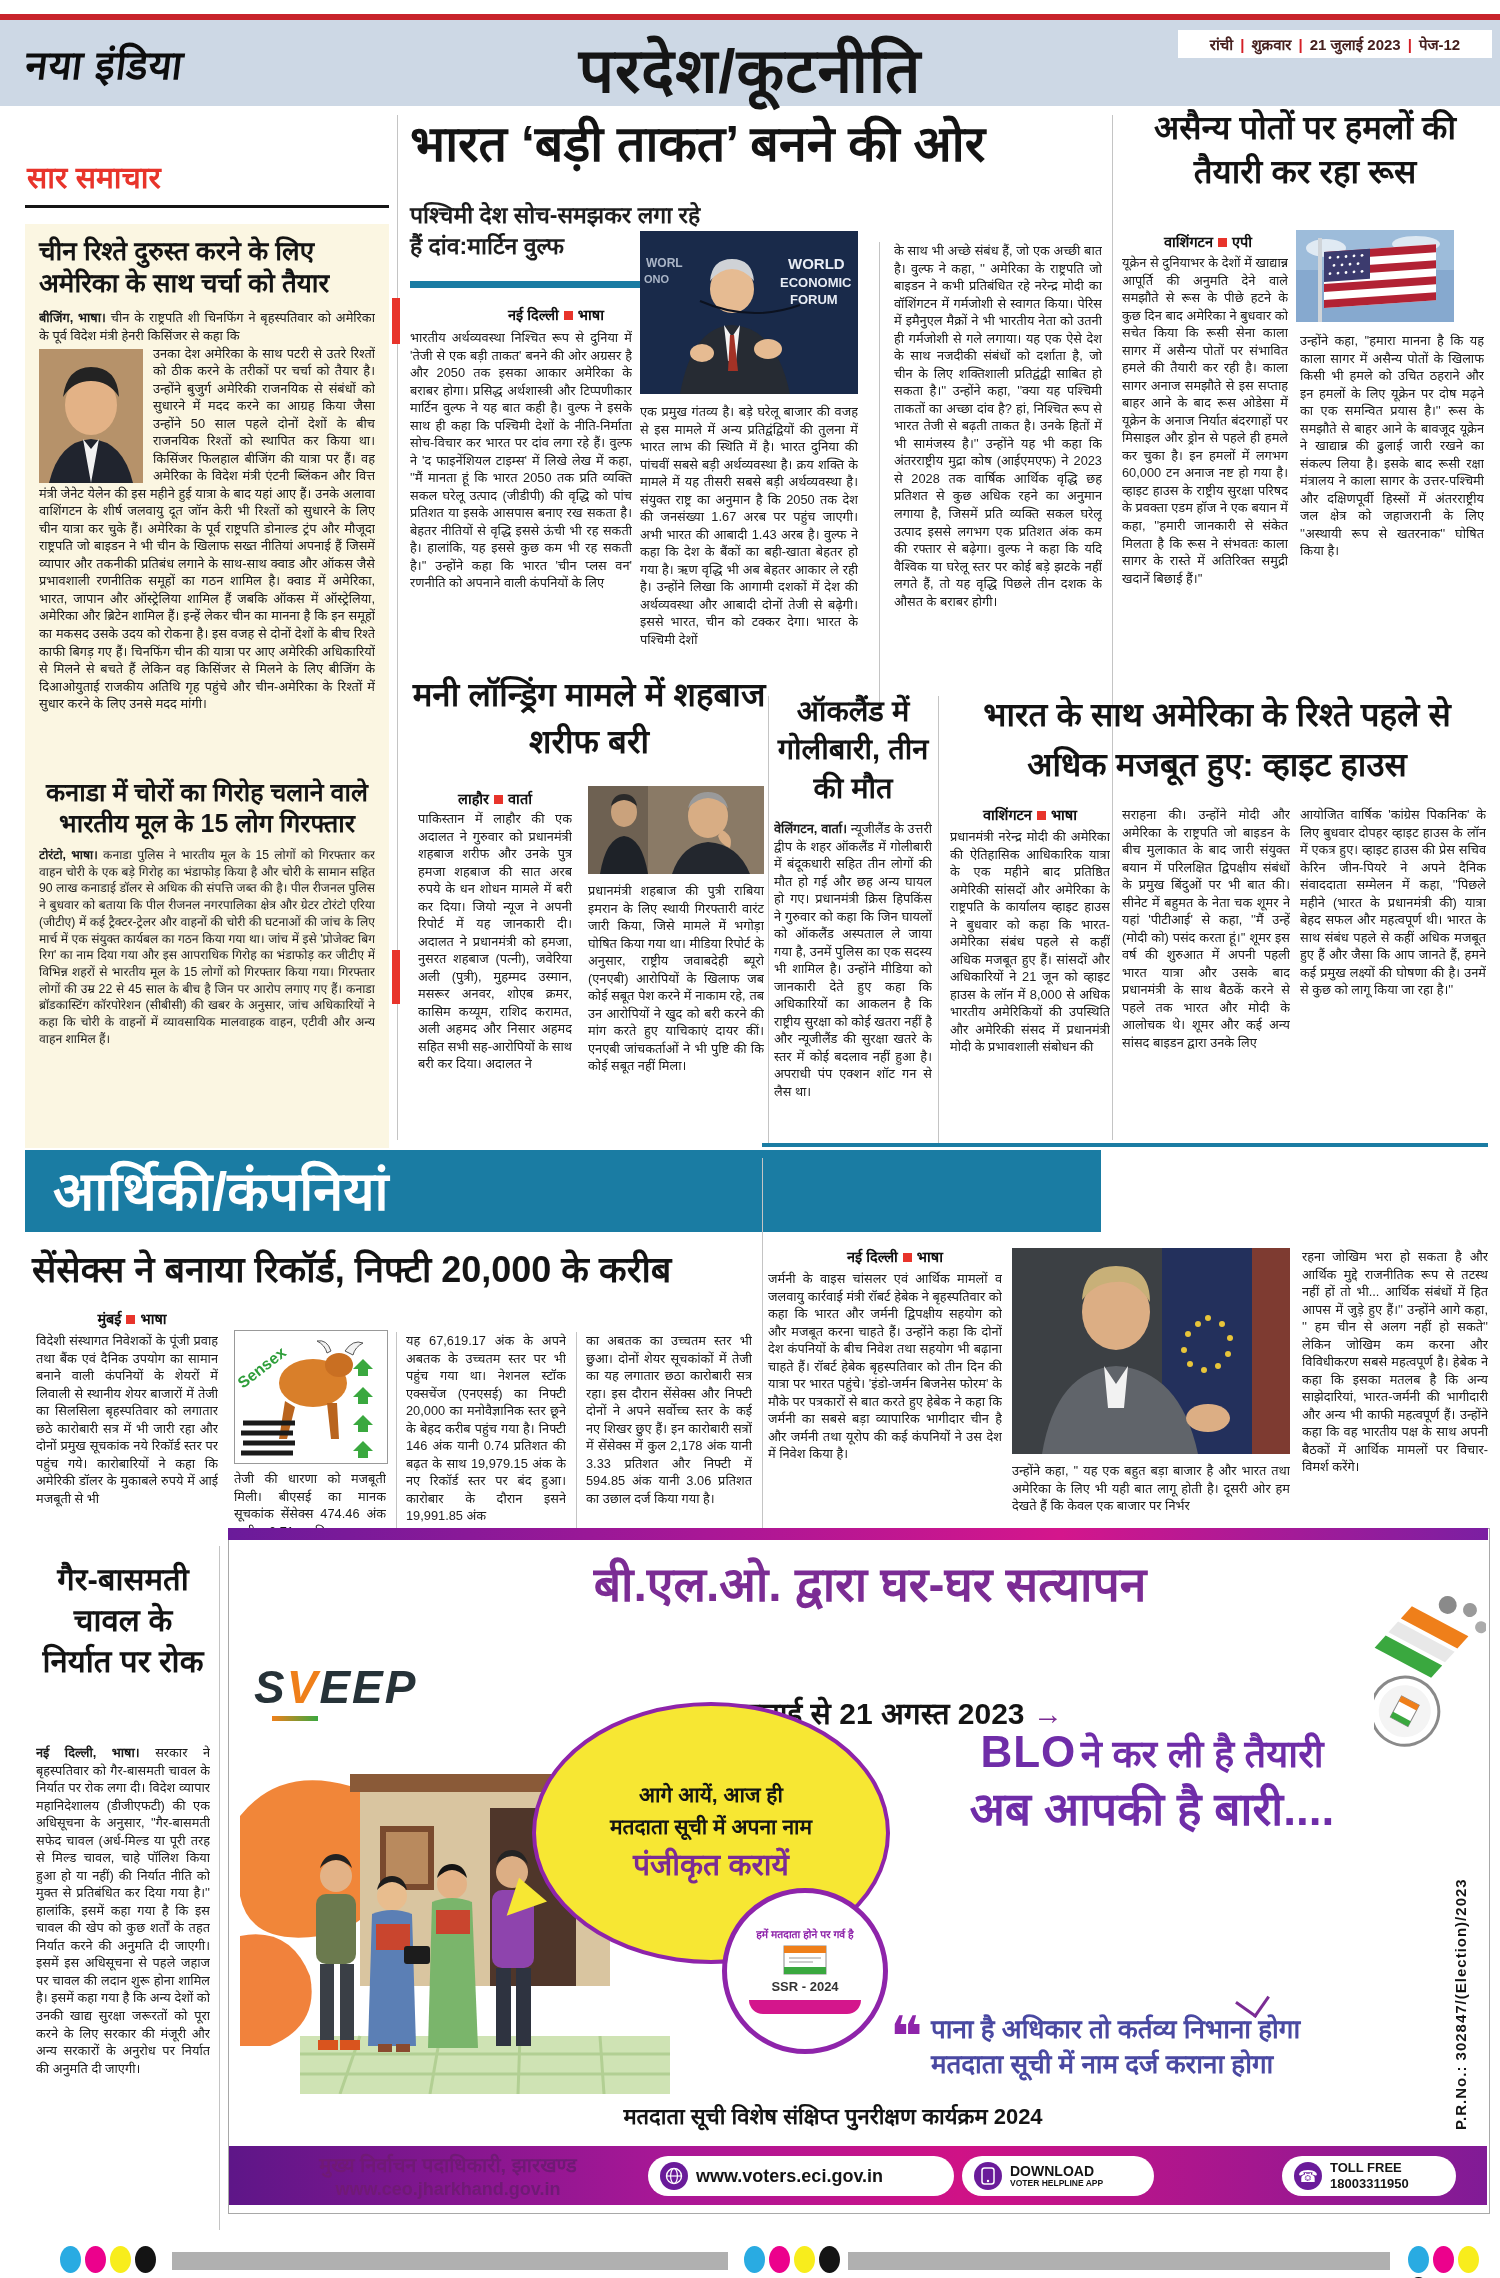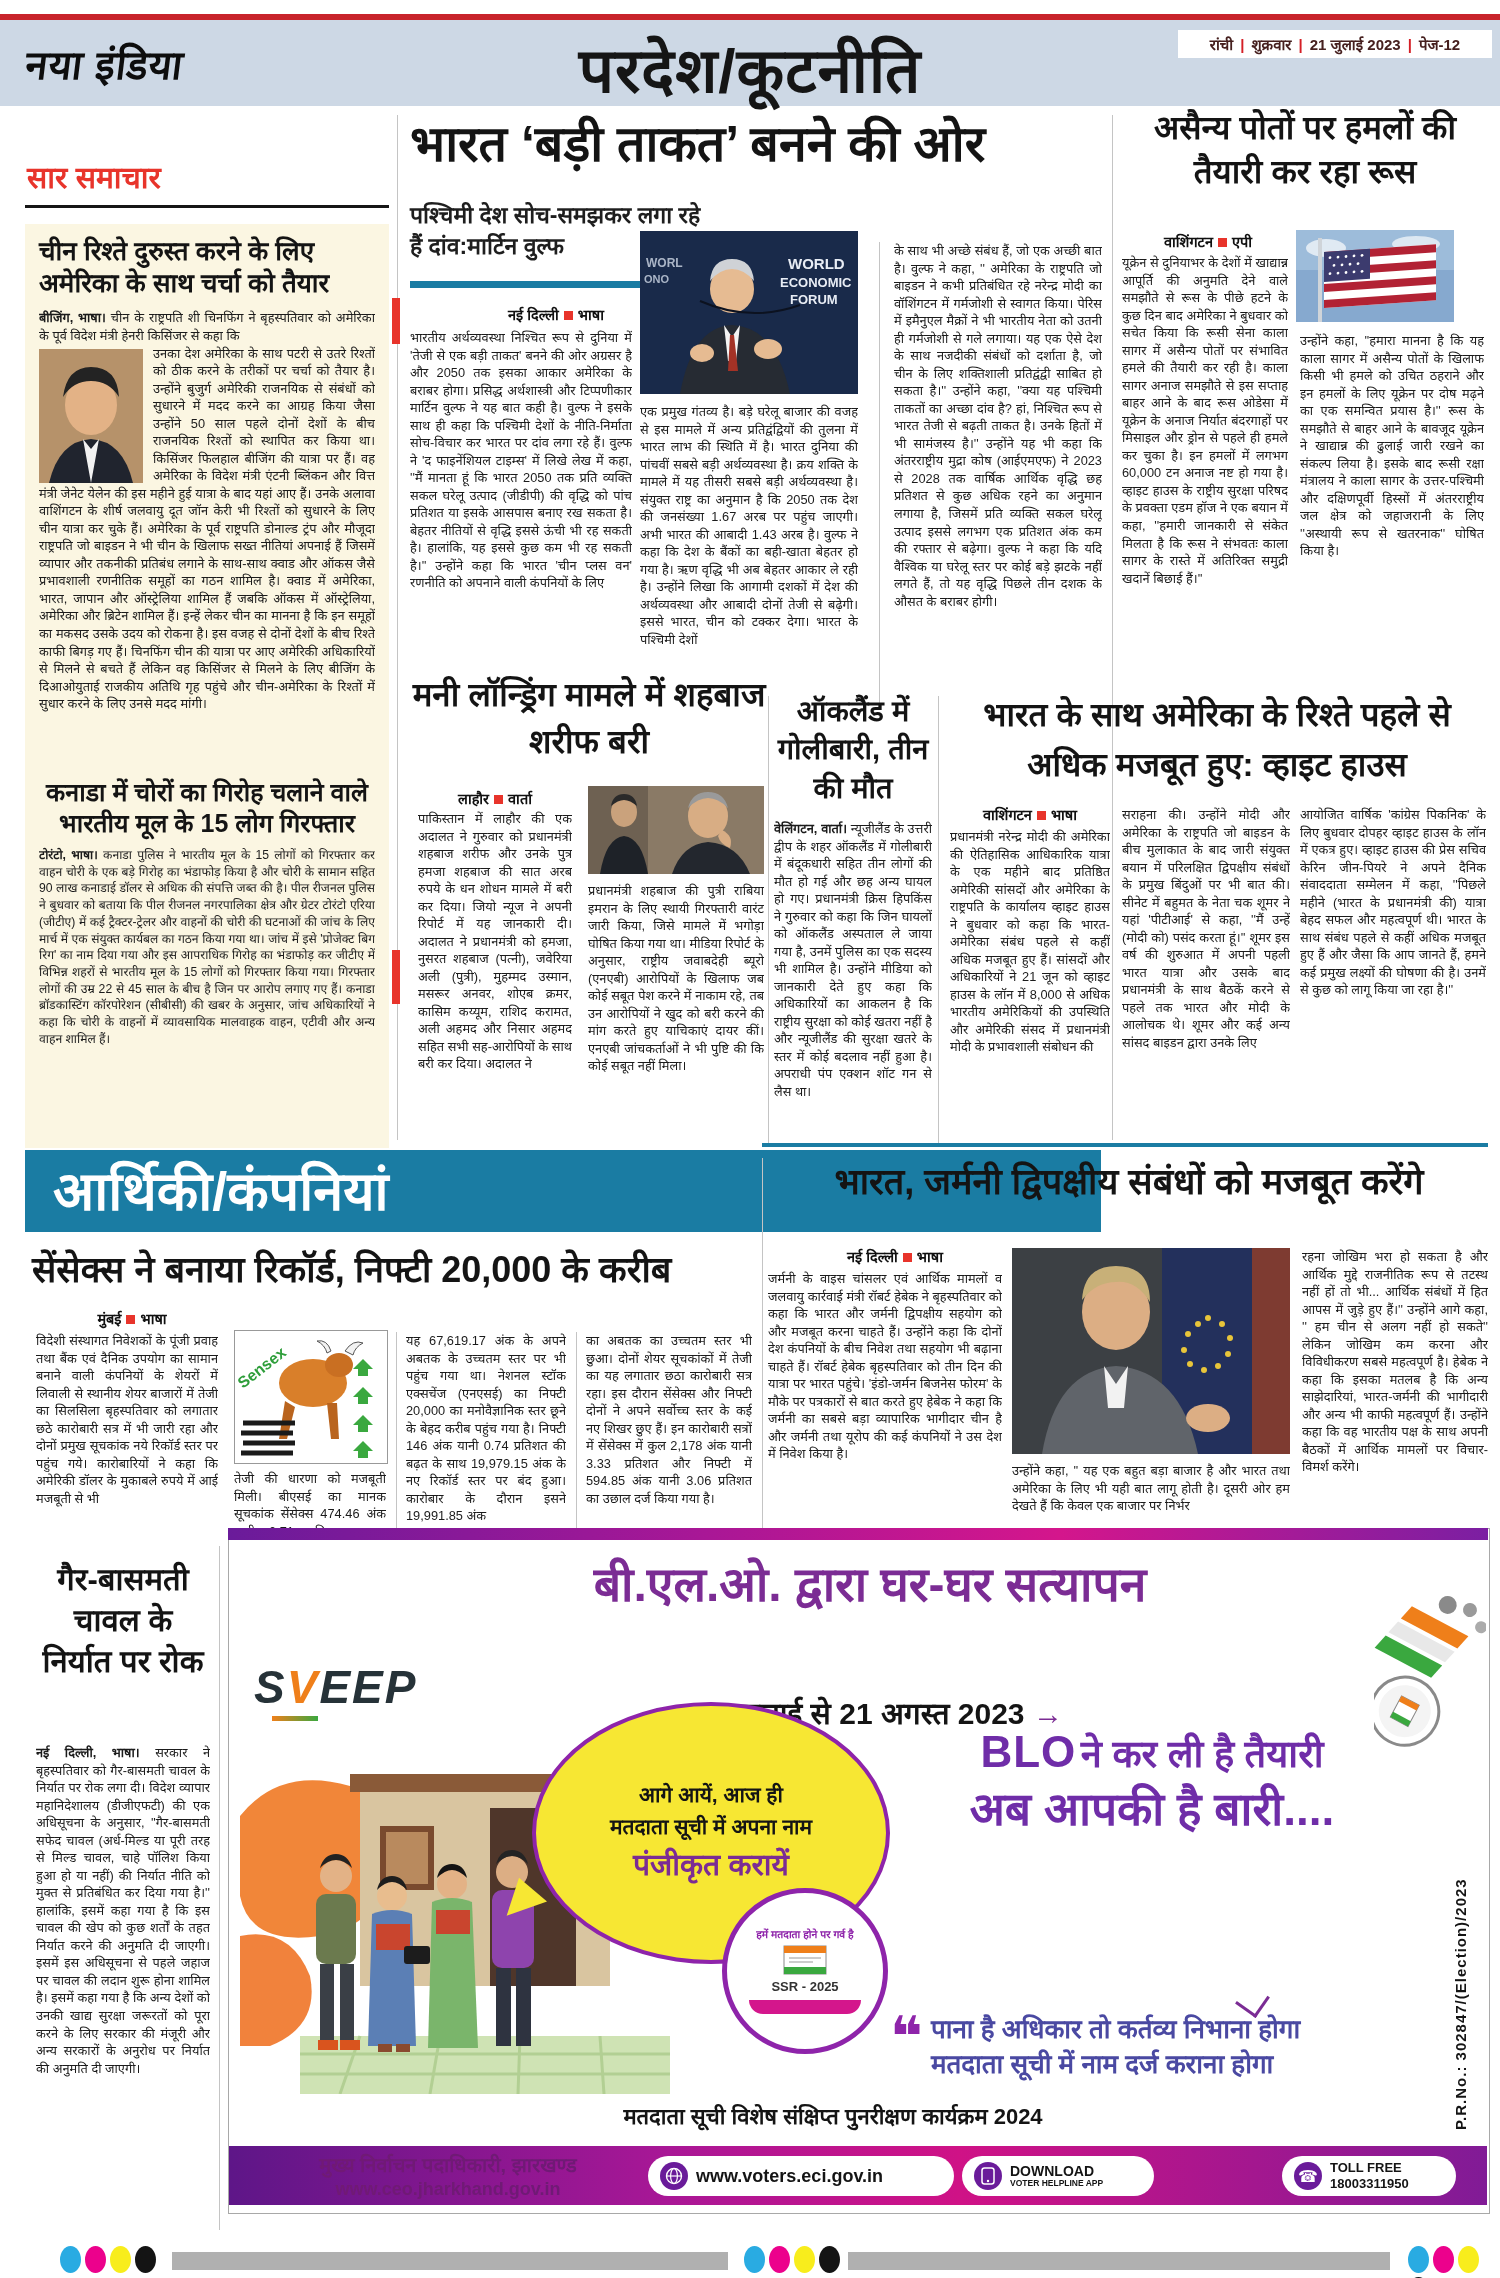--- a/index.html
+++ b/index.html
@@ -269,21 +269,20 @@
       </g>
     </svg>
   </div>
   <div class="abs art-body" style="left:234px;top:1470px;width:152px;height:132px;">तेजी की धारणा को मजबूती मिली। बीएसई का मानक सूचकांक सेंसेक्स 474.46 अंक यानी 0.71 प्रतिशत चढ़कर 67,571.90 अंक के नए सर्वकालिक उच्चस्तर पर बंद हुआ। कारोबार के दौरान</div>
   <div class="abs vrule" style="left:396px;top:1332px;height:270px;"></div>
   <div class="abs art-body" style="left:406px;top:1332px;width:160px;height:270px;">यह 67,619.17 अंक के अपने अबतक के उच्चतम स्तर पर भी पहुंच गया था। नेशनल स्टॉक एक्सचेंज (एनएसई) का निफ्टी 20,000 का मनोवैज्ञानिक स्तर छूने के बेहद करीब पहुंच गया है। निफ्टी 146 अंक यानी 0.74 प्रतिशत की बढ़त के साथ 19,979.15 अंक के नए रिकॉर्ड स्तर पर बंद हुआ। कारोबार के दौरान इसने 19,991.85 अंक</div>
   <div class="abs vrule" style="left:576px;top:1332px;height:270px;"></div>
   <div class="abs art-body" style="left:586px;top:1332px;width:166px;height:270px;">का अबतक का उच्चतम स्तर भी छुआ। दोनों शेयर सूचकांकों में तेजी का यह लगातार छठा कारोबारी सत्र रहा। इस दौरान सेंसेक्स और निफ्टी दोनों ने अपने सर्वोच्च स्तर के कई नए शिखर छुए हैं। इन कारोबारी सत्रों में सेंसेक्स में कुल 2,178 अंक यानी 3.33 प्रतिशत और निफ्टी में 594.85 अंक यानी 3.06 प्रतिशत का उछाल दर्ज किया गया है।</div>
   <div class="abs vrule" style="left:762px;top:1158px;height:444px;"></div>
 
-  <div class="abs hl center" style="left:770px;top:1156px;width:718px;font-size:36px;white-space:nowrap;">भारत, जर्मनी द्विपक्षीय संबंधों को मजबूत करेंगे</div>
   <div class="abs dateline" style="left:788px;top:1246px;width:214px;">
     <span>नई दिल्ली</span><span class="sq"></span><span>भाषा</span>
   </div>
   <div class="abs art-body" style="left:768px;top:1270px;width:234px;height:330px;">जर्मनी के वाइस चांसलर एवं आर्थिक मामलों व जलवायु कार्रवाई मंत्री रॉबर्ट हेबेक ने बृहस्पतिवार को कहा कि भारत और जर्मनी द्विपक्षीय सहयोग को और मजबूत करना चाहते हैं। उन्होंने कहा कि दोनों देश कंपनियों के बीच निवेश तथा सहयोग भी बढ़ाना चाहते हैं। रॉबर्ट हेबेक बृहस्पतिवार को तीन दिन की यात्रा पर भारत पहुंचे। 'इंडो-जर्मन बिजनेस फोरम' के मौके पर पत्रकारों से बात करते हुए हेबेक ने कहा कि जर्मनी का सबसे बड़ा व्यापारिक भागीदार चीन है और जर्मनी तथा यूरोप की कई कंपनियों ने उस देश में निवेश किया है।</div>
   <div class="abs photo" style="left:1012px;top:1248px;width:278px;height:206px;">
     <svg width="278" height="206" viewBox="0 0 278 206">
       <rect width="278" height="206" fill="#3c4044"></rect>
       <rect x="150" y="0" width="90" height="206" fill="#23305c"></rect>
       <g fill="#e8c53a">
           <circle cx="196" cy="70" r="3"></circle>
@@ -419,21 +418,21 @@
 
   <div class="abs badge" style="left:722px;top:1888px;width:166px;height:166px;box-sizing:border-box;">
     <div class="arc">हमें मतदाता होने पर गर्व है</div>
     <svg width="44" height="30" viewBox="0 0 44 30" style="margin-top:4px;">
       <rect x="1" y="1" width="42" height="28" fill="#fff" stroke="#8a8a8a"></rect>
       <rect x="1" y="1" width="42" height="7" fill="#ef7f1a"></rect>
       <rect x="1" y="22" width="42" height="7" fill="#3aa83f"></rect>
       <line x1="6" y1="13" x2="38" y2="13" stroke="#999"></line>
         <line x1="6" y1="17" x2="30" y2="17" stroke="#999"></line>
     </svg>
-    <div class="ssr">SSR - 2025</div>
+    <div class="ssr">SSR - 2024</div>
     <div class="ribbon"></div>
   </div>
 
   <div class="abs quote" style="left:890px;top:2012px;width:566px;">
     <div class="qm">❝</div>
     <div>
       <div class="ql">पाना है अधिकार तो कर्तव्य निभाना होगा</div>
       <div class="ql">मतदाता सूची में नाम दर्ज कराना होगा</div>
     </div>
   </div>

